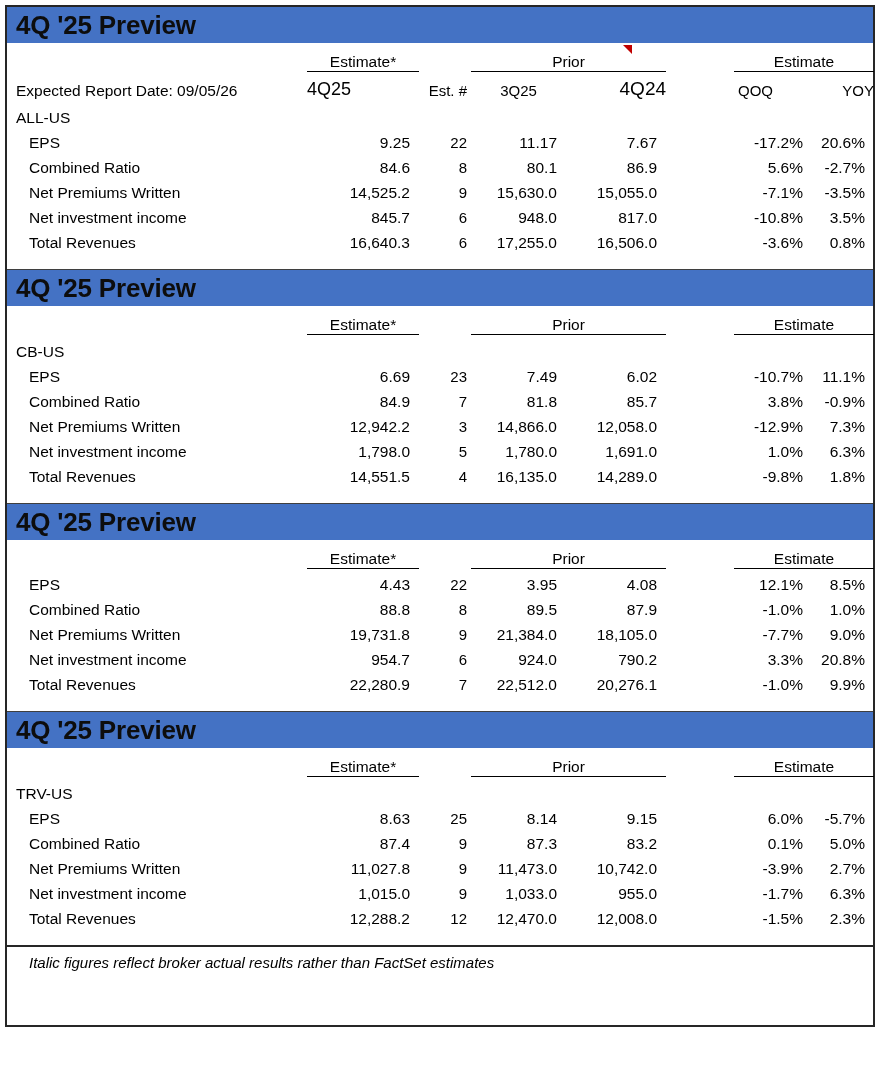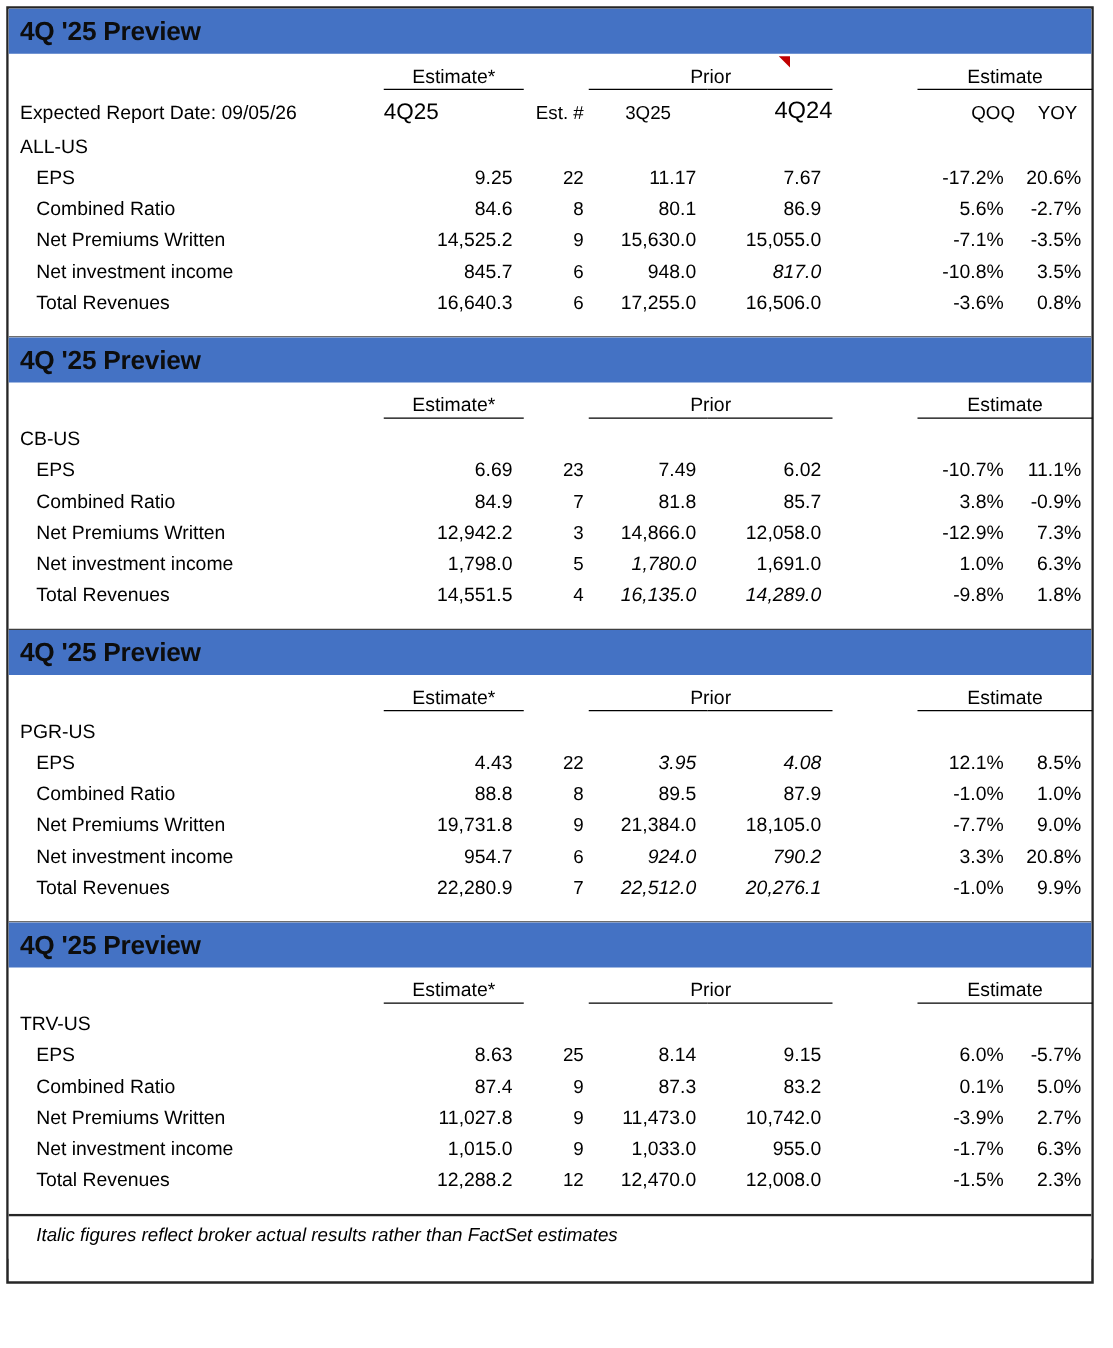--- a/index.html
+++ b/index.html
@@ -47,21 +47,21 @@
 
   .title-band {
     background: #4472C4;
     height: 36px;
     display: flex;
     align-items: center;
     padding-left: 9px;
     box-sizing: border-box;
   }
   .title-band .title-text {
-    font-size: 21px;
+    font-size: 26px;
     font-weight: bold;
     color: #0d0d0d;
     letter-spacing: -0.2px;
     line-height: 1;
   }
 
   
   .grid {
     width: 100%;
     border-collapse: collapse;
@@ -100,24 +100,24 @@
   .l { text-align: left; }
 
   .label-cell { padding-left: 9px !important; }
   .ticker-cell { padding-left: 9px !important; }
   .item-cell { padding-left: 22px !important; }
 
   .sub-lbl { font-size: 18px; }
   .est-hash { text-align: right; padding-right: 4px !important; font-size: 15px; }
   .q3-sub { text-align: center; padding-left: 0 !important; font-size: 15px; }
   .q4-sub { text-align: right; font-size: 19px; }
-  .qoq-sub { text-align: right; padding-left: 4px !important; font-size: 15px; }
-  .yoy-sub { text-align: center; padding-left: 6px !important; font-size: 15px; }
-
-  .ital { font-style: italic; }
+  .qoq-sub { text-align: left; padding-left: 4px !important; font-size: 15px; }
+  .yoy-sub { text-align: right; padding-left: 6px !important; font-size: 15px; }
+
+  .ital { }
 
   
   .comment-marker {
     position: absolute;
     width: 0;
     height: 0;
     border-top: 9px solid #C00000;
     border-left: 9px solid transparent;
     top: 38px;
     left: 616px;
@@ -363,30 +363,20 @@
             </colgroup>
             <tbody>
               <tr class="hdr-top">
                 <td></td>
                 <td class="hdr-center">Estimate*</td>
                 <td></td>
                 <td class="hdr-center" colspan="2">Prior</td>
                 <td></td>
                 <td class="hdr-center" colspan="2">Estimate</td>
               </tr>
-              <tr class="ticker">
-                <td class="ticker-cell l">PGR-US</td>
-                <td></td>
-                <td></td>
-                <td></td>
-                <td></td>
-                <td></td>
-                <td></td>
-                <td></td>
-              </tr>
               <tr class="drow">
                 <td class="item-cell l">EPS</td>
                 <td class="r">4.43</td>
                 <td class="est-hash">22</td>
                 <td class="r ital">3.95</td>
                 <td class="r ital">4.08</td>
                 <td></td>
                 <td class="r">12.1%</td>
                 <td class="r">8.5%</td>
               </tr>

